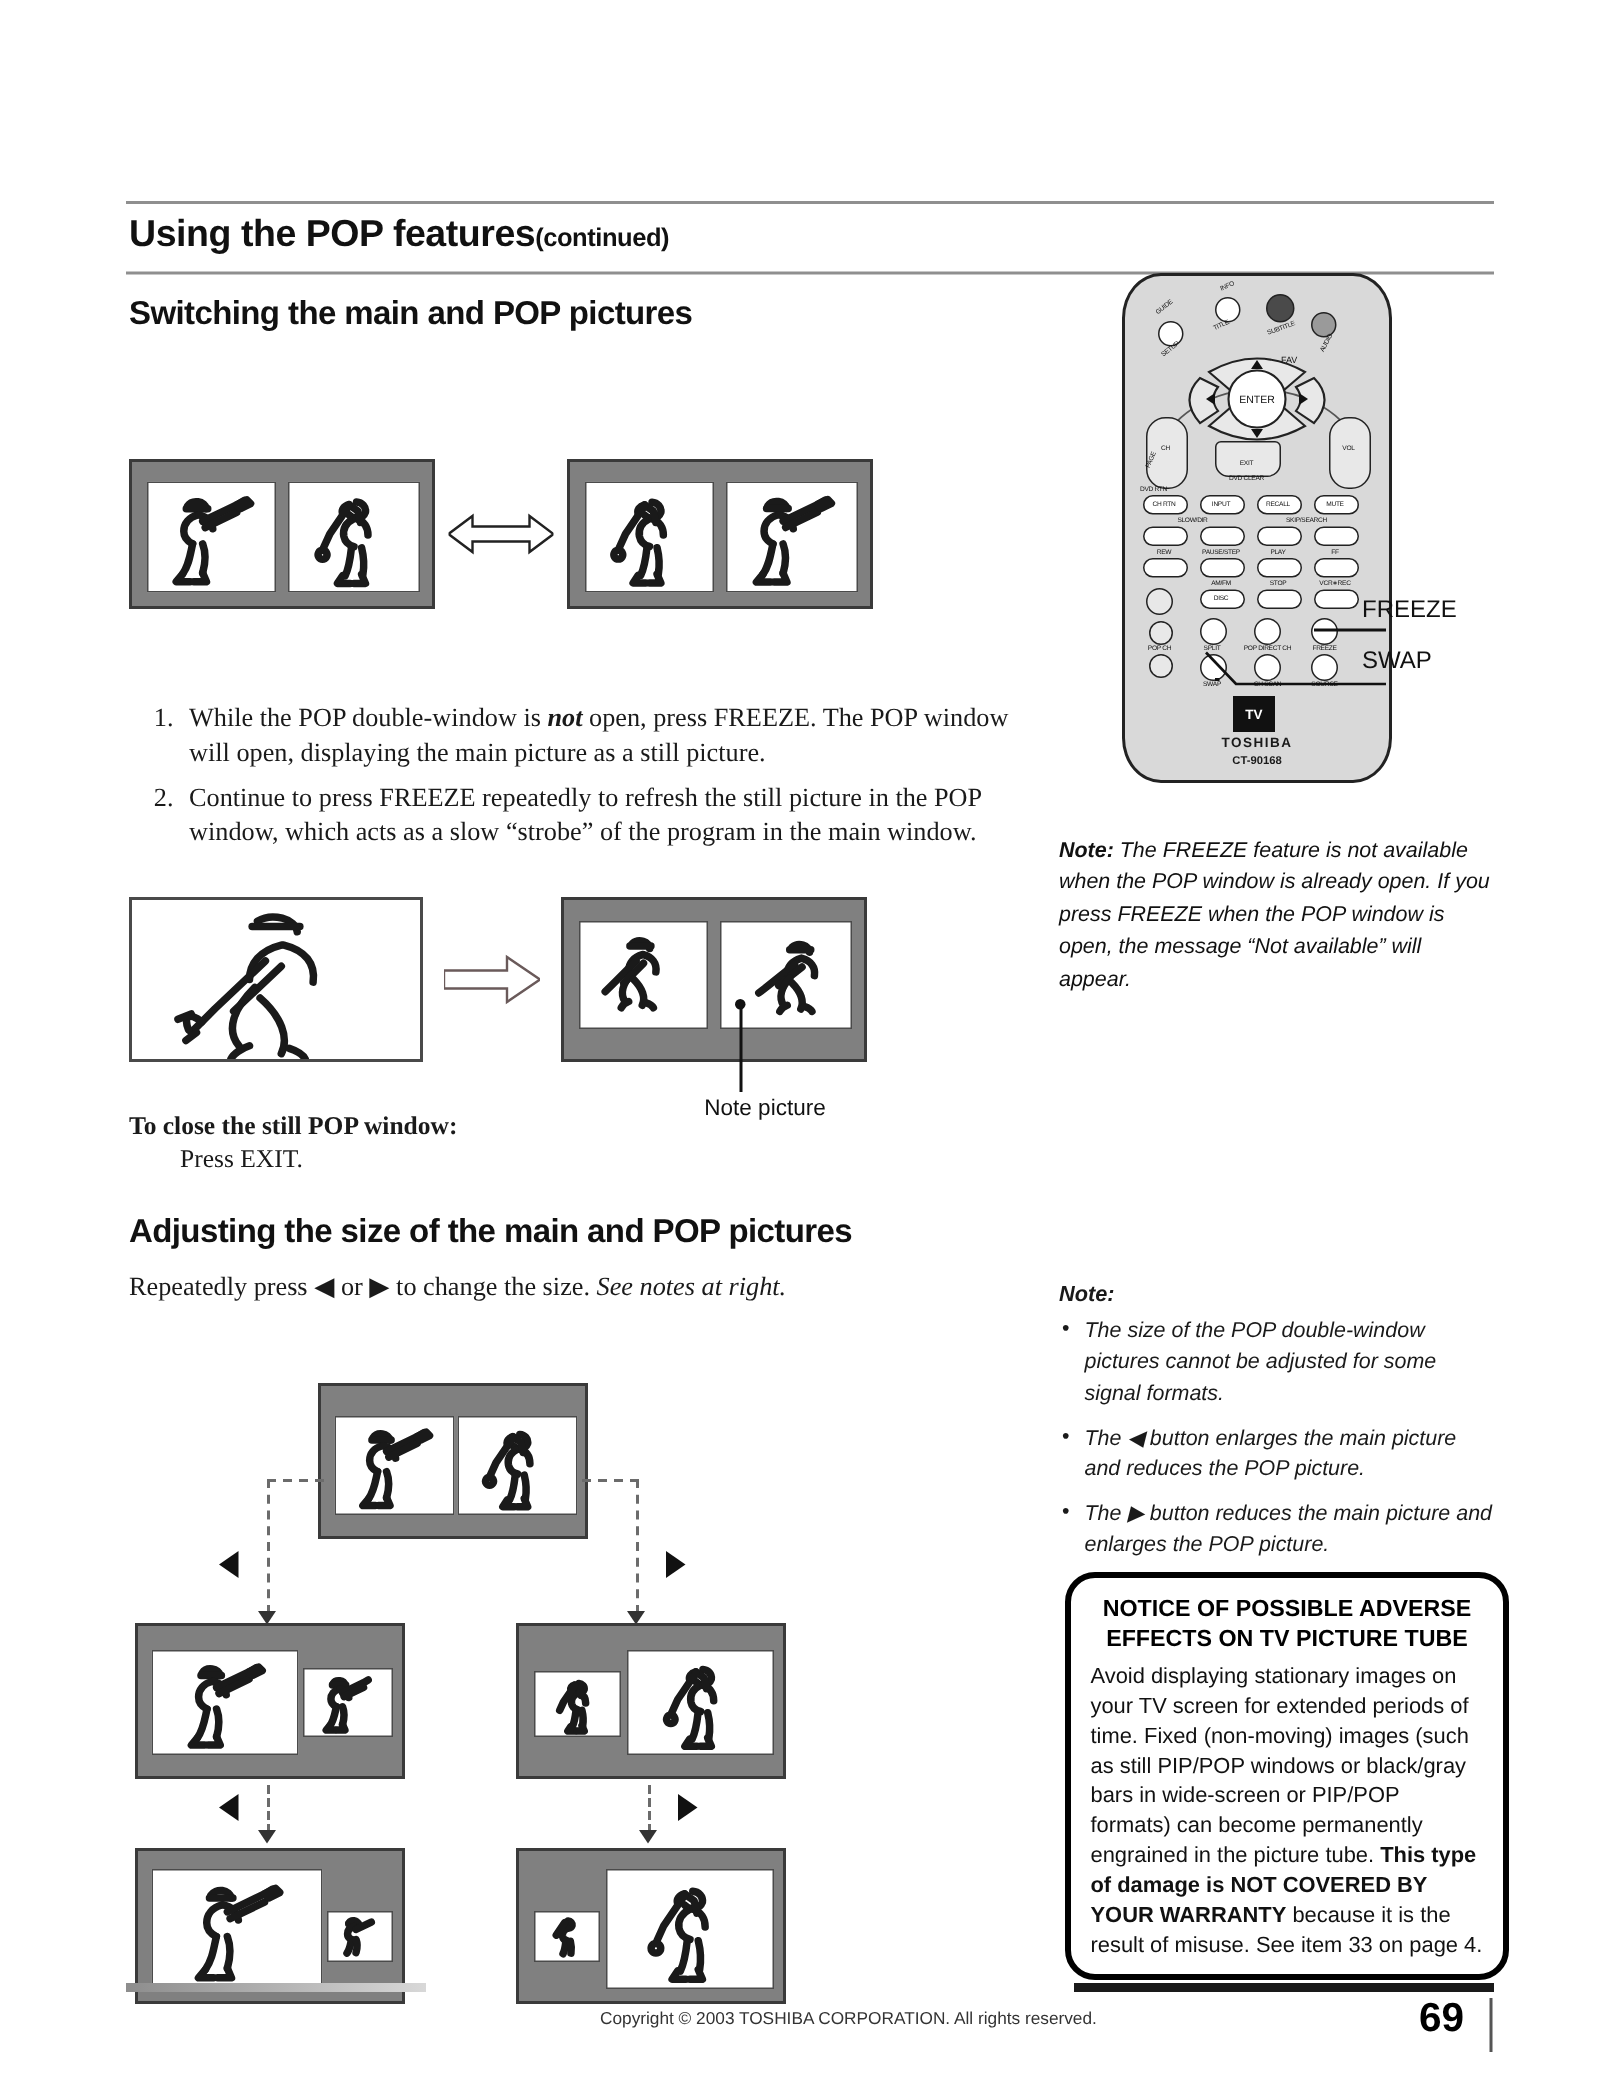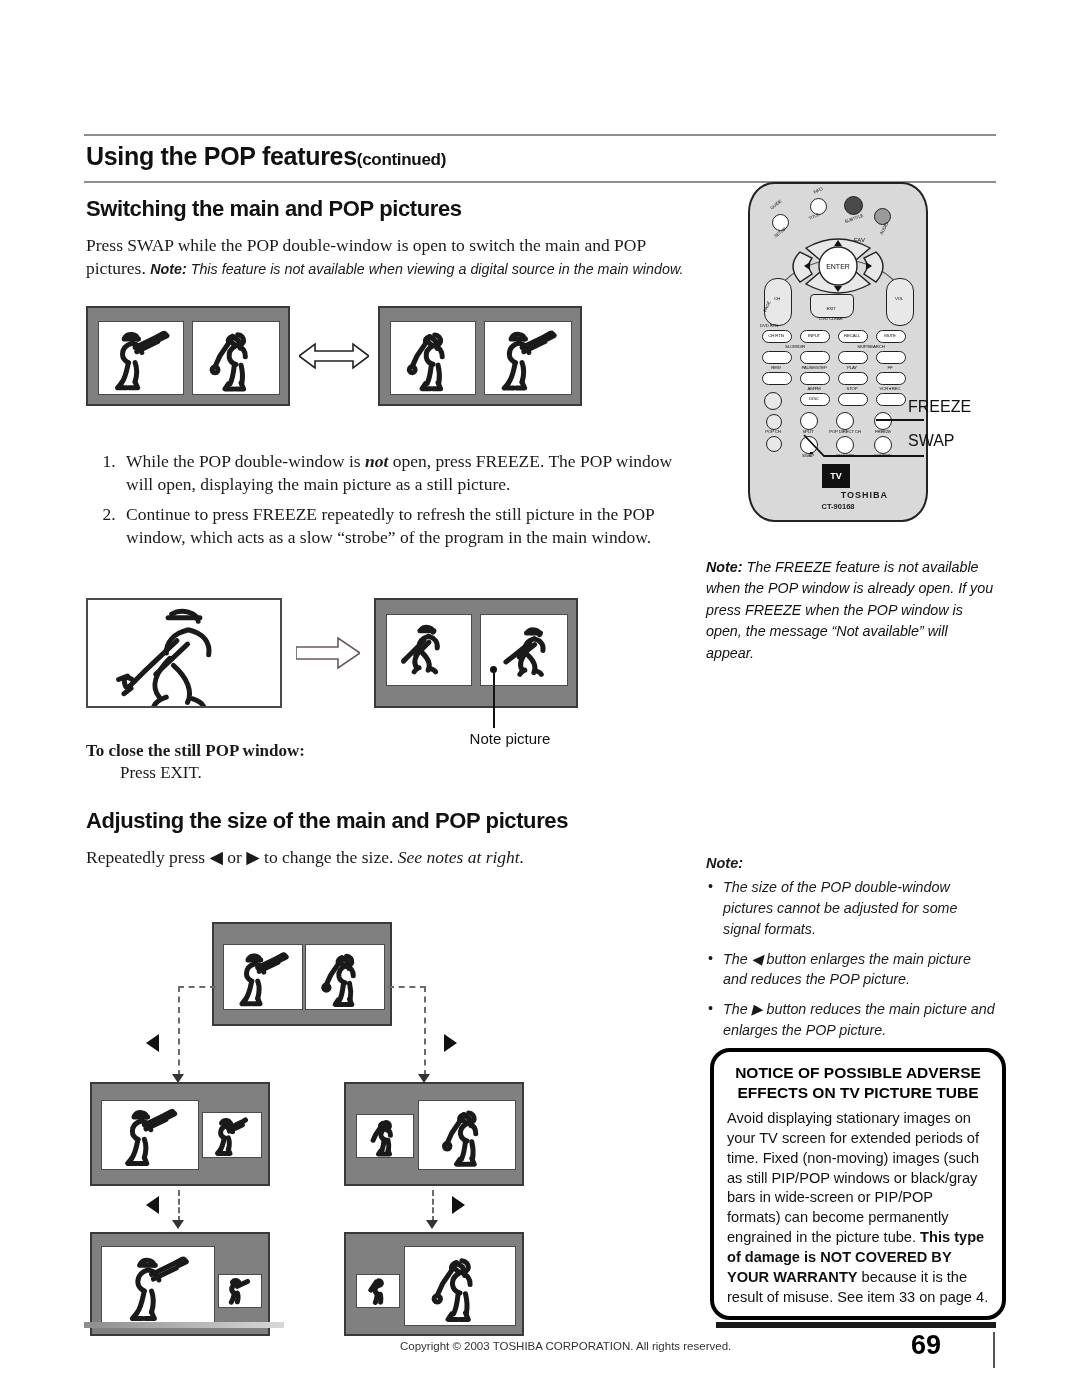--- a/index.html
+++ b/index.html
@@ -42,21 +42,21 @@
   h2.sect {
     font-family:"Liberation Sans", sans-serif;
     font-weight:bold; font-size:22px; color:#111;
     margin:0 0 12px 0; letter-spacing:-.4px;
   }
   p.body { font-size:17.5px; line-height:1.33; margin:0 0 6px 0; }
   .inote { font-family:"Liberation Sans", sans-serif; font-style:italic; font-size:14.3px; }
   .inote b { font-weight:bold; font-style:italic; }
   .bold-it { font-weight:bold; font-style:italic; }
 
-  ol.steps { margin:3px 0 0 0; padding-left:34px; }
+  ol.steps { margin:20px 0 0 0; padding-left:34px; }
   ol.steps li { font-size:17.5px; line-height:1.33; margin-bottom:6px; padding-left:6px; }
 
   .subhead { font-weight:bold; font-size:17px; margin:0; }
   .indent { margin:2px 0 0 34px; font-size:17px; }
 
   
   .note-block {
     font-family:"Liberation Sans", sans-serif;
     font-style:italic; font-size:14.3px; line-height:1.5; color:#111;
   }
@@ -84,21 +84,21 @@
 
   
   .foot-bar-l { position:absolute; left:84px; top:1322px; width:200px; height:6px;
     background:linear-gradient(to right,#8d8d8d,#d8d8d8); }
   .foot-bar-r { position:absolute; left:716px; top:1322px; width:280px; height:6px; background:#1a1a1a; }
   .copyright {
     position:absolute; left:400px; top:1340px;
     font-family:"Liberation Sans", sans-serif; font-size:11.5px; color:#333;
   }
   .page-no {
-    position:absolute; left:911px; top:1330px;
+    position:absolute; left:946px; top:1330px;
     font-family:"Liberation Sans", sans-serif; font-weight:bold; font-size:27px; color:#000;
   }
   .page-no-rule { position:absolute; left:993px; top:1332px; width:2px; height:36px; background:#555; }
 
   
   .tv { background:#808080; border:2px solid #3a3a3a; box-sizing:border-box; position:relative; }
   .pane { background:#ffffff; border:1.5px solid #4a4a4a; box-sizing:border-box; position:absolute; overflow:hidden; }
   svg.fig { display:block; width:100%; height:100%; }
   svg.fig path, svg.fig line, svg.fig polyline { fill:none; stroke:#1a1a1a; stroke-width:5; stroke-linecap:round; stroke-linejoin:round; vector-effect:non-scaling-stroke; }
 
@@ -130,25 +130,20 @@
 
   <div class="rule-top"></div>
   <div class="page-title">
     <span>Using the POP features</span><span class="cont">(continued)</span>
   </div>
   <div class="rule-under-title"></div>
 
   <div class="left-col">
 
     <h2 class="sect">Switching the main and POP pictures</h2>
-    <p class="body">
-      <span>Press SWAP while the POP double-window is open to switch the main and POP pictures.</span>
-      <span class="inote"><b>Note:</b>
-      <span>This feature is not available when viewing a digital source in the main window.</span></span>
-    </p>
   </div>
 
   <div style="position:absolute; left:86px; top:306px;">
 
     <div class="tv" style="width:204px;height:100px;">
       <div class="pane" style="left:10px;top:13px;width:86px;height:74px;">
         <svg class="fig" viewBox="0 0 200 170" preserveAspectRatio="xMidYMid meet">
           <path d="M62 36 a16 13 0 0 1 30 4"></path>
             <path d="M60 40 h34"></path>
           <path d="M78 50 c-14 4 -22 14 -22 26 c0 10 6 16 14 20"></path>
@@ -561,21 +556,21 @@
     <div class="btn-r" style="left:52px; top:254px; width:16px; height:16px;"></div>
     <div class="grp-lbl" style="left:48px; top:271px; width:24px;">SWAP</div>
     <div class="btn-r" style="left:88px; top:254px; width:16px; height:16px;"></div>
     <div class="grp-lbl" style="left:80px; top:271px; width:34px;">CH SCAN</div>
     <div class="btn-r" style="left:126px; top:254px; width:16px; height:16px;"></div>
     <div class="grp-lbl" style="left:118px; top:271px; width:34px;">SOURCE</div>
 
     <div style="position:absolute; left:74px; top:282px; width:24px; height:20px; border:2px solid #111; background:#111; display:flex; align-items:center; justify-content:center;">
       <span style="font-family:'Liberation Sans',sans-serif; font-weight:bold; font-size:9px; color:#fff;">TV</span>
     </div>
-    <div style="position:absolute; left:40px; top:308px; width:100px; text-align:right; font-family:'Liberation Sans',sans-serif; font-weight:bold; font-size:9px; letter-spacing:1px;">TOSHIBA</div>
+    <div style="position:absolute; left:40px; top:308px; width:100px; text-align:center; font-family:'Liberation Sans',sans-serif; font-weight:bold; font-size:9px; letter-spacing:1px;">TOSHIBA</div>
     <div style="position:absolute; left:40px; top:320px; width:100px; text-align:center; font-family:'Liberation Sans',sans-serif; font-weight:bold; font-size:7.5px;">CT-90168</div>
   </div>
 
   <div class="callout-line" style="left:876px; top:419px; width:48px; height:1.8px;"></div>
   <div class="label-sans" style="left:908px; top:398px; font-size:16px;">FREEZE</div>
   <div class="callout-line" style="left:810px; top:452px; width:3px; height:1.8px;"></div>
   <svg style="position:absolute; left:798px; top:432px; width:130px; height:30px;" viewBox="0 0 130 30">
     <polyline points="6,3 26,24 126,24" fill="none" stroke="#111" stroke-width="1.8"></polyline>
   </svg>
   <div class="label-sans" style="left:908px; top:432px; font-size:16px;">SWAP</div>

